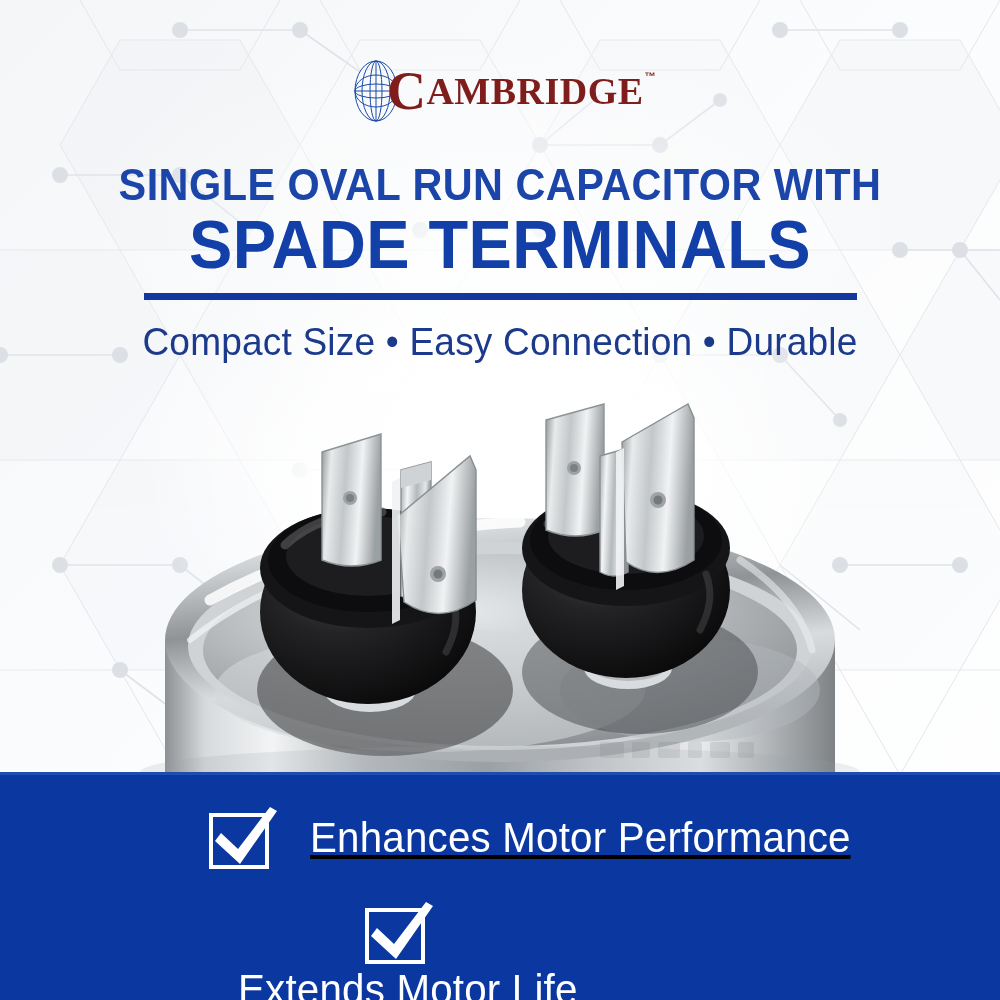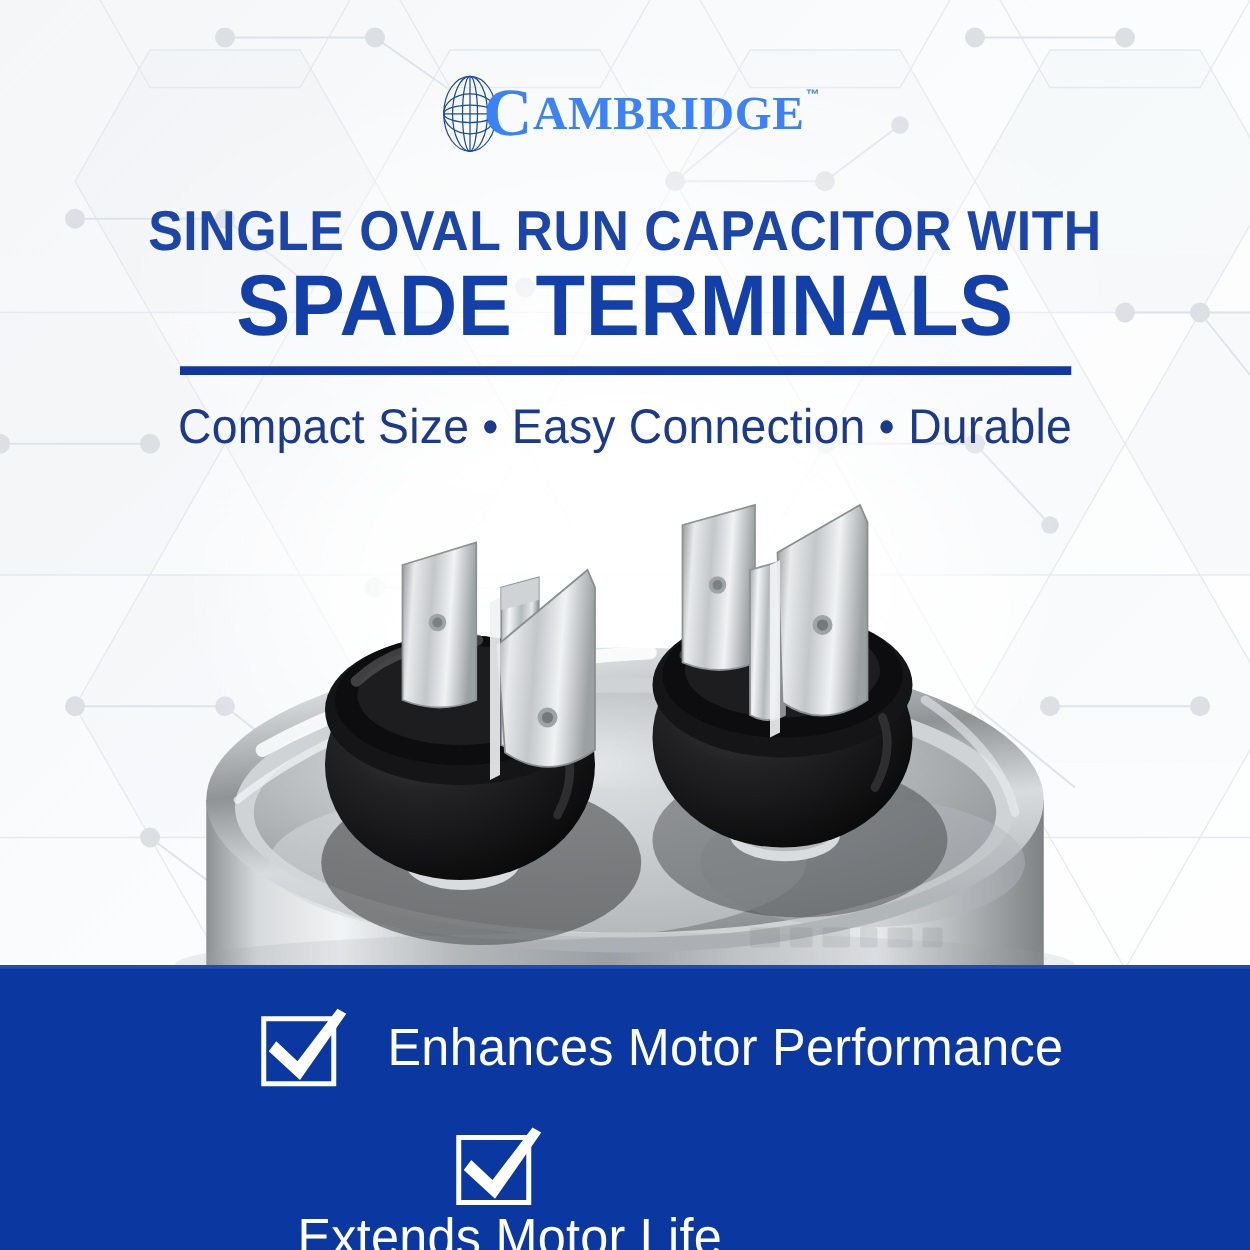--- a/index.html
+++ b/index.html
@@ -51,21 +51,21 @@
     align-items: center;
     justify-content: center;
   }
   #logo-mark { width: 62px; height: 62px; margin-right: -20px; }
   #logo-word {
     position: relative;
     font-family: "Liberation Serif", serif;
     font-weight: bold;
     font-size: 38px;
     letter-spacing: 0.5px;
-    color: #3b82f6;
+    color: #7f1d1d;
   }
   #logo-word .cap-c {
     font-size: 54px;
     line-height: 0;
     position: relative;
     top: 5px;
     left: 0px;
   }
   #logo-tm {
     font-family: "Liberation Sans", sans-serif;
@@ -146,20 +146,21 @@
     width: 1000px; height: 3px;
     background: #2F5EC0;
     opacity: 0.55;
   }
   .feature-row {
     position: absolute;
     left: 207px;
     display: flex;
     align-items: center;
     height: 66px;
+    text-decoration: underline;
   }
   #feature-row-0 { top: 33px; }
   #feature-row-1 { top: 128px; flex-direction: column; }
   .feature-check { width: 72px; height: 66px; flex: 0 0 auto; }
   .feature-label {
     font-family: "Liberation Sans Narrow", "Liberation Sans", sans-serif;
     font-size: 42px;
     color: #FFFFFF;
     letter-spacing: 0.2px;
     margin-left: 31px;

